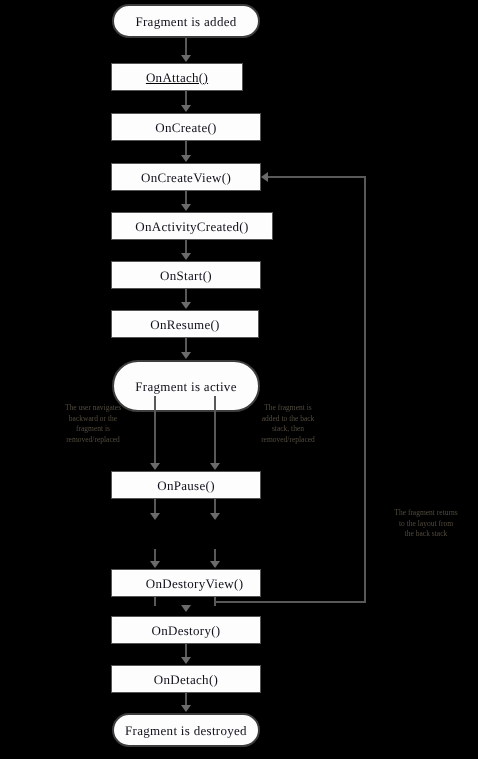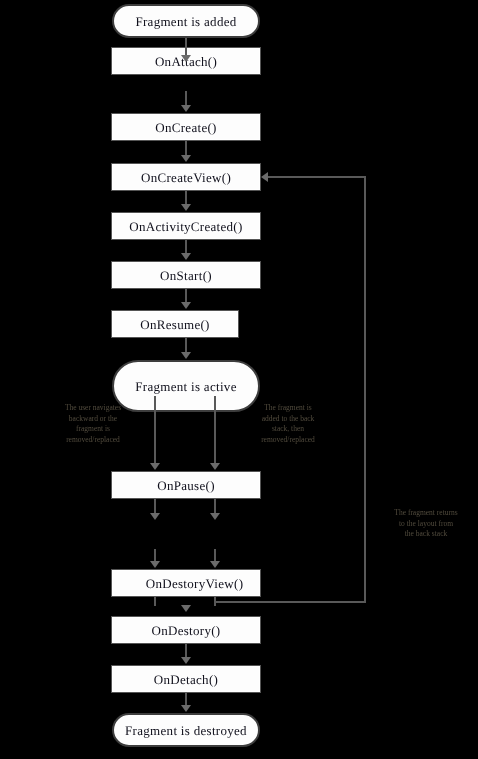--- a/index.html
+++ b/index.html
@@ -88,41 +88,41 @@
 </style>
 </head>
 <body>
 
 <div id="canvas">
 
   <div class="node terminator" style="left:88px; top:4px; width:148px; height:34px;">
     <span class="node-label">Fragment is added</span>
   </div>
 
-  <div class="node process" style="left:87px; top:47px; width:150px; height:28px;">
+  <div class="node process" style="left:87px; top:63px; width:132px; height:28px;text-decoration:underline;">
     <span class="node-label">OnAttach()</span>
   </div>
 
   <div class="node process" style="left:87px; top:113px; width:150px; height:28px;">
     <span class="node-label">OnCreate()</span>
   </div>
 
   <div class="node process" style="left:87px; top:163px; width:150px; height:28px;">
     <span class="node-label">OnCreateView()</span>
   </div>
 
-  <div class="node process" style="left:87px; top:212px; width:150px; height:28px;">
+  <div class="node process" style="left:87px; top:212px; width:162px; height:28px;">
     <span class="node-label">OnActivityCreated()</span>
   </div>
 
   <div class="node process" style="left:87px; top:261px; width:150px; height:28px;">
     <span class="node-label">OnStart()</span>
   </div>
 
-  <div class="node process" style="left:87px; top:310px; width:128px; height:28px;">
+  <div class="node process" style="left:87px; top:310px; width:148px; height:28px;">
     <span class="node-label">OnResume()</span>
   </div>
 
   <div class="node terminator" style="left:88px; top:360px; width:148px; height:52px;">
     <span class="node-label">Fragment is active</span>
   </div>
 
   <div class="node process" style="left:87px; top:471px; width:150px; height:28px;">
     <span class="node-label">OnPause()</span>
   </div>

